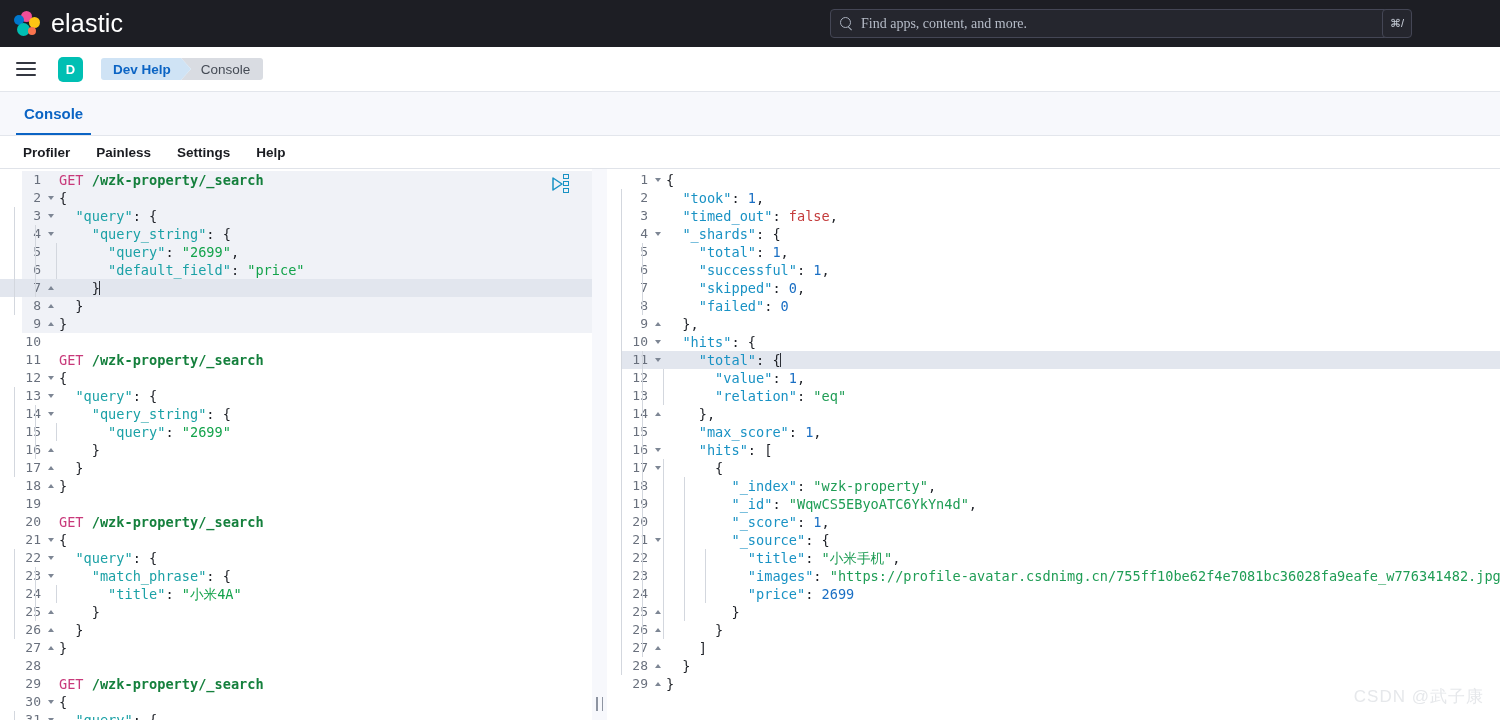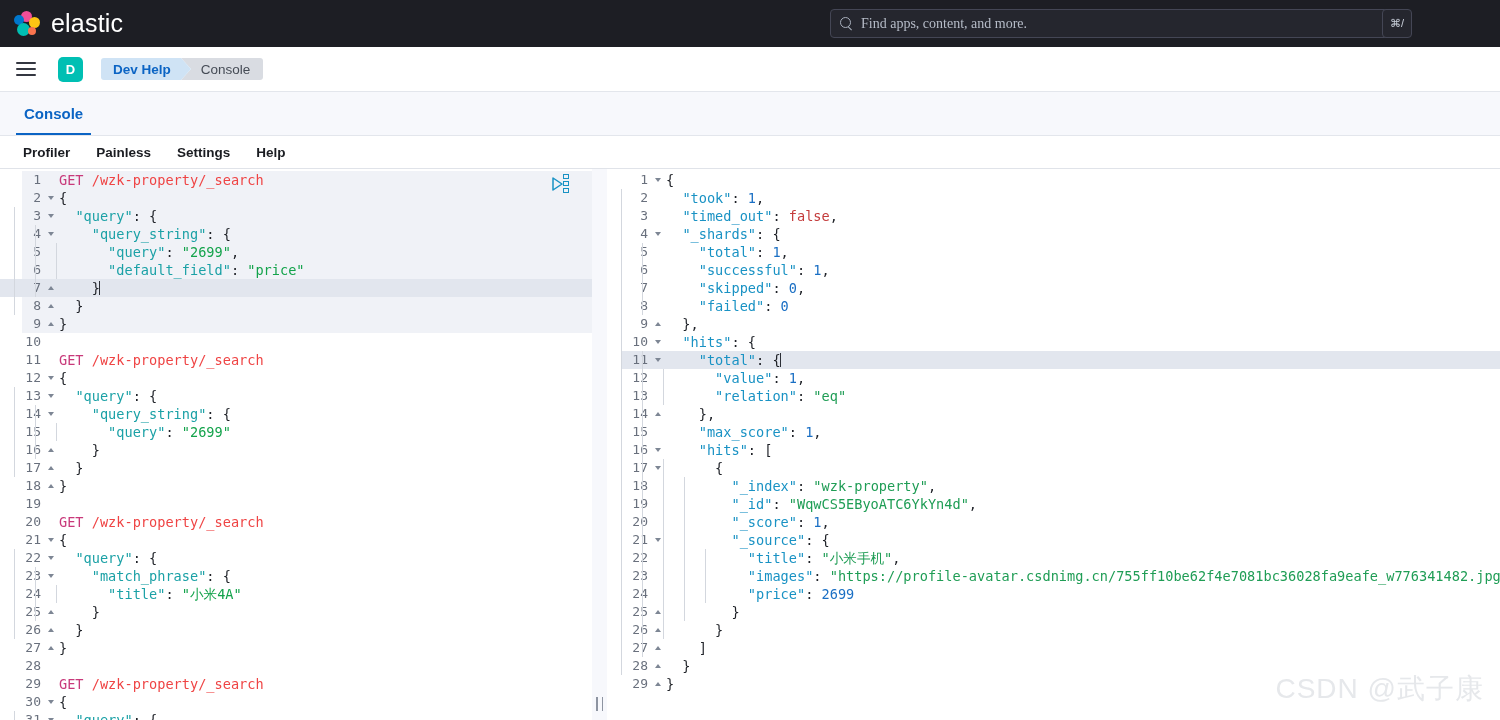--- a/index.html
+++ b/index.html
@@ -216,21 +216,21 @@
   #resp-gutter-strip {
     position: absolute; left: 0; top: 182px; width: 14px; height: 18px;
     background: #ffffff;
   }
 
   
   .ig { position: absolute; top: 0; width: 1px; height: 18px; background: #d3d7de; }
 
   
   .k-method { color: #c8397a; }
-  .k-url    { color: #ef4444; }
+  .k-url    { color: #15803d; font-weight: bold; }
   .k-key    { color: #1ba1a6; }
   .k-key2   { color: #1992c4; }
   .k-str    { color: #13a34b; }
   .k-str2   { color: #1f9d55; }
   .k-num    { color: #1a6fc4; }
   .k-bool   { color: #c43b3b; }
 
   .caret {
     display: inline-block; width: 1px; height: 14px;
     background: #2b2f36; vertical-align: -2px; margin: 0 -1px;
@@ -252,21 +252,21 @@
     width: 9px; display: flex; flex-direction: column; gap: 2px; cursor: pointer;
   }
   #wrench-btn i {
     display: block; width: 6px; height: 5px;
     border: 1.4px solid #1992c4; background: transparent;
   }
 
   
   #watermark {
     position: absolute; right: 16px; bottom: 12px;
-    font-size: 28px; color: #e6e8eb; letter-spacing: 1px;
+    font-size: 17px; color: #e6e8eb; letter-spacing: 1px;
     font-family: "Liberation Sans", sans-serif;
     user-select: none; pointer-events: none;
   }
 </style>
 </head>
 <body>
 
 <div id="topbar">
   <div id="brand">
     <span id="logo-mark">

